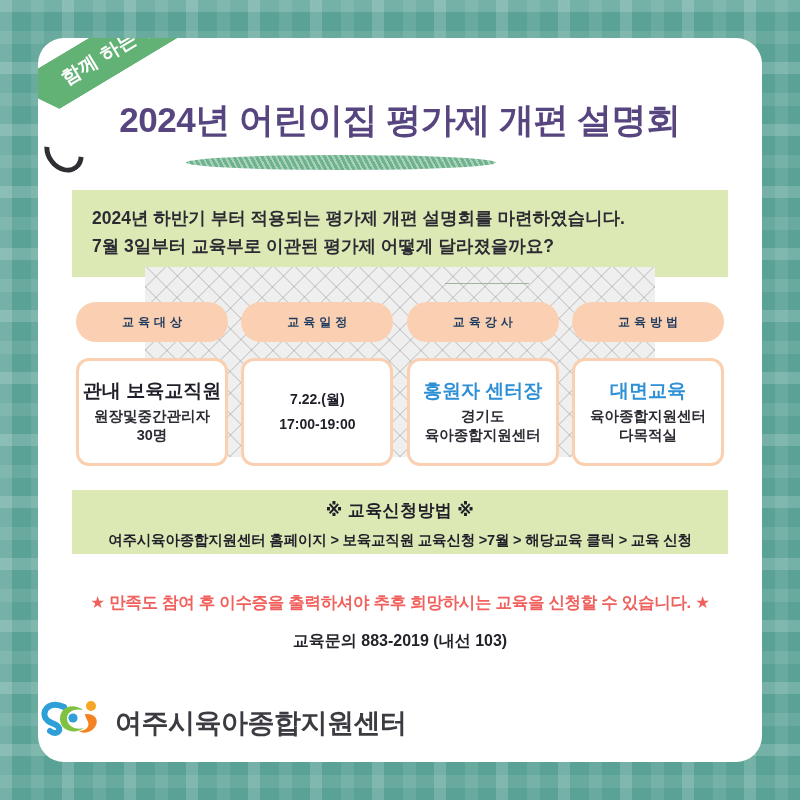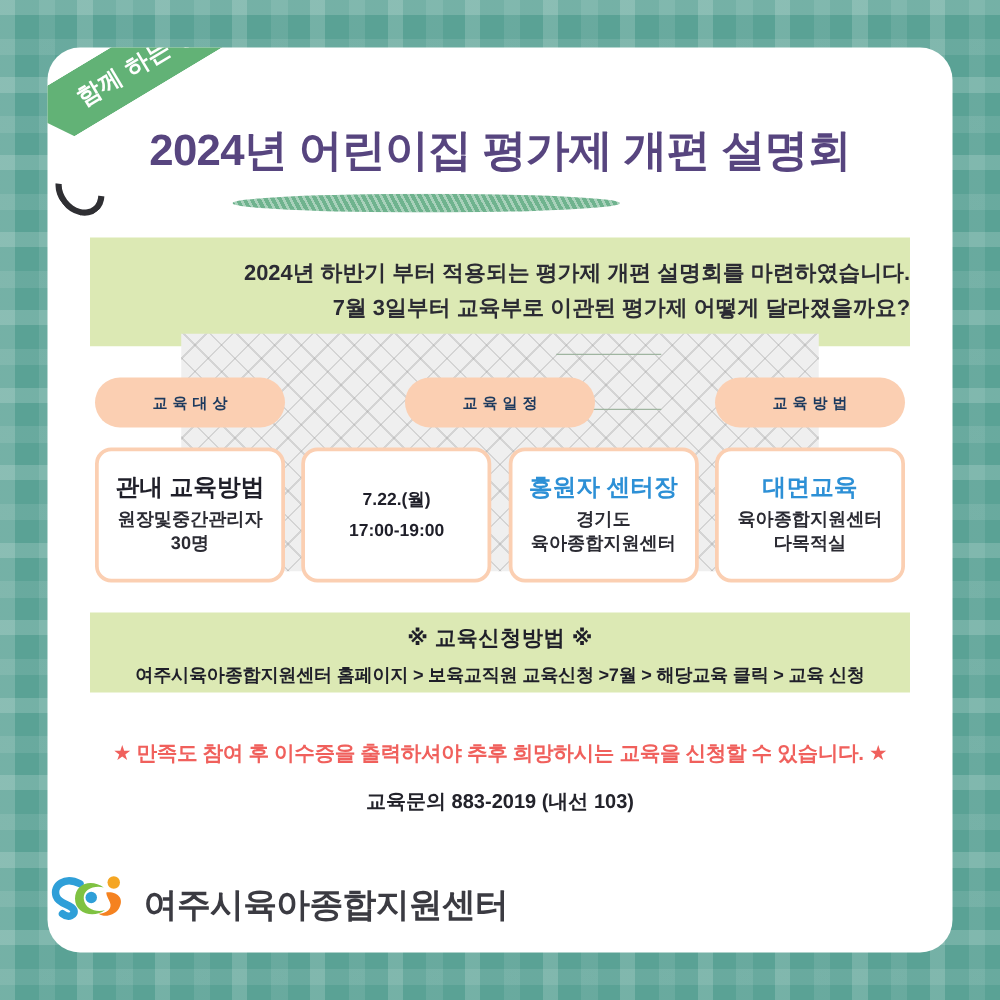--- a/index.html
+++ b/index.html
@@ -112,21 +112,20 @@
     left: 34px;
     top: 152px;
     width: 656px;
     padding: 14px 0 16px 20px;
     background: #dce9b4;
     font-size: 17.5px;
     font-weight: bold;
     color: #2b2b33;
     line-height: 1.62;
     box-sizing: border-box;
-    text-align: right;
   }
 
   
   #lattice-panel {
     position: absolute;
     left: 107px;
     top: 229px;
     width: 510px;
     height: 190px;
     background-color: #efefef;
@@ -307,28 +306,31 @@
   <div class="rule-line" id="rule-bottom"></div>
 
   <div id="pills-row">
     <div class="pill">
       <span>교육대상</span>
     </div>
     <div class="pill">
       <span>교육일정</span>
     </div>
     <div class="pill">
+      <span>교육강사</span>
+    </div>
+    <div class="pill">
       <span>교육방법</span>
     </div>
   </div>
 
   <div id="cards-row">
 
     <div class="info-card">
-      <div class="card-head">관내 교육방법</div>
+      <div class="card-head">관내 보육교직원</div>
       <div class="card-sub">
         <div>원장및중간관리자</div>
         <div>30명</div>
       </div>
     </div>
 
     <div class="info-card">
       <div class="card-line-lg">7.22.(월)</div>
       <div class="card-line-lg">17:00-19:00</div>
     </div>

